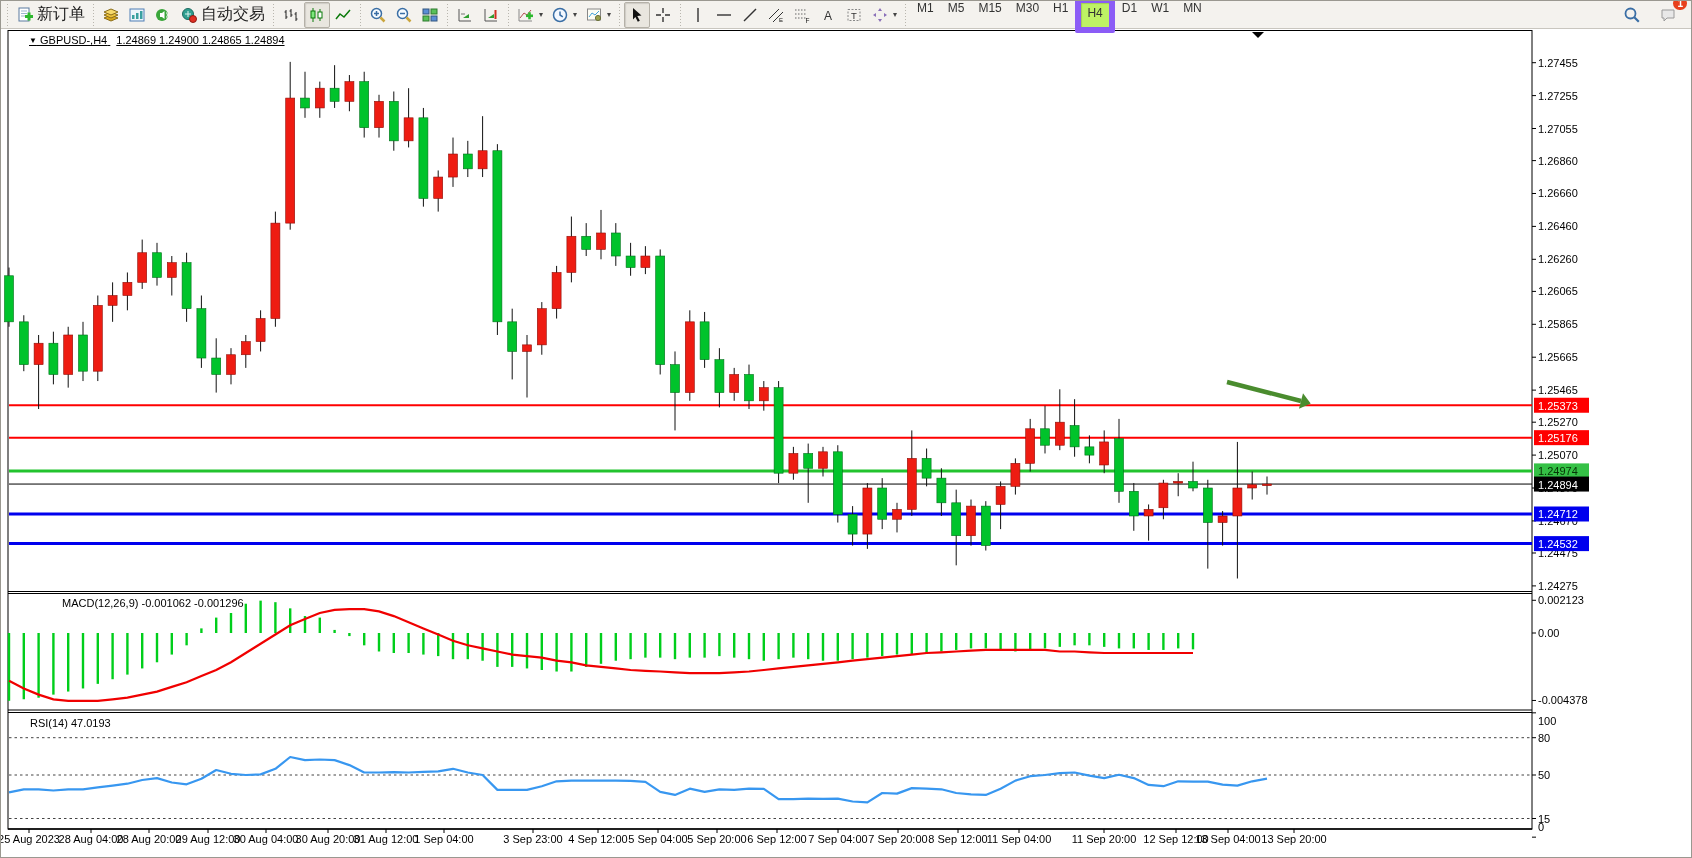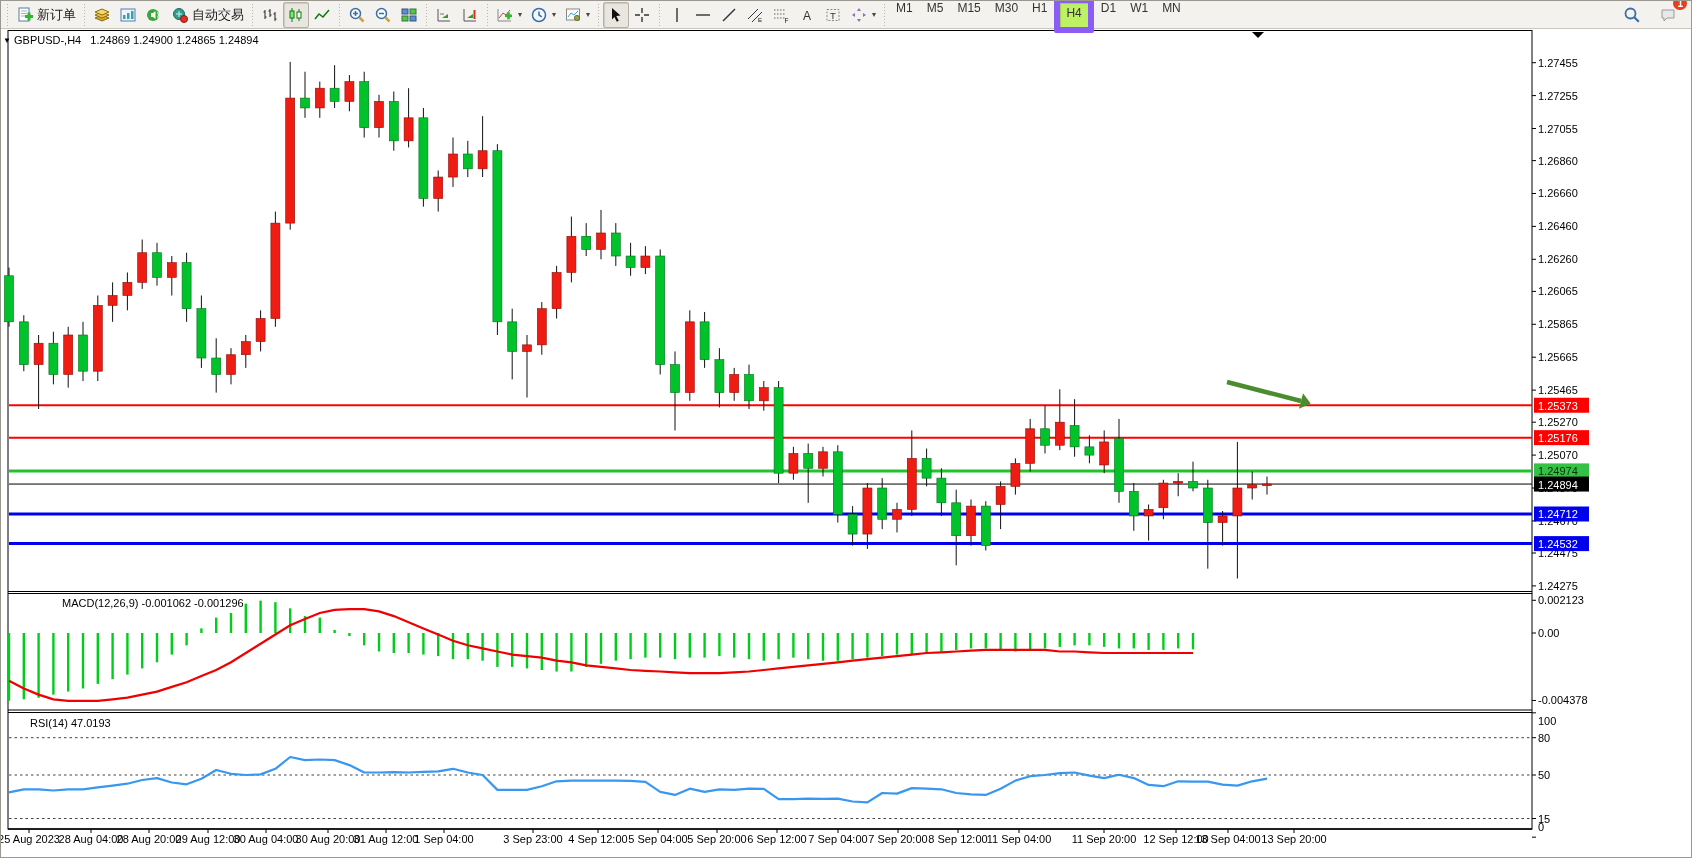--- a/index.html
+++ b/index.html
@@ -9,33 +9,33 @@
   
   #toolbar{position:absolute;left:0;top:0;width:1692px;height:28px;
            background:#f4f2ee;border-bottom:1px solid #c9c6bf;z-index:30;
            display:flex;align-items:center;padding:0 2px;box-sizing:border-box;}
   .tb-sep{width:7px;height:22px;margin:0 1px;
           background-image:radial-gradient(#b9b6ae 1px,transparent 1px);
           background-size:3px 3px;background-position:2px 2px;background-repeat:repeat-y;}
   .tb-btn{display:flex;align-items:center;gap:3px;height:24px;padding:0 3px;
           border:1px solid transparent;border-radius:2px;cursor:default;}
   .tb-btn.active{background:#e9e6df;border:1px solid #b5b1a8;box-shadow:inset 1px 1px 1px rgba(0,0,0,.12);}
-  .tb-btn .lbl{font-size:13px;color:#1c1c1c;}
+  .tb-btn .lbl{font-size:16px;color:#1c1c1c;}
   .tb-btn svg{display:block;}
   .caret{font-size:8px;color:#444;margin-left:1px;}
   .tf-btn{font-size:12px;color:#333;padding:2px 6px;height:20px;line-height:16px;
           border:1px solid transparent;border-radius:2px;}
   .tf-btn.active{background:#bef264;border:6px solid #8b5cf6;box-shadow:inset 1px 1px 1px rgba(0,0,0,.15);}
   #tb-right{margin-left:auto;display:flex;align-items:center;gap:10px;padding-right:10px;}
   .badge{position:absolute;right:-7px;top:-6px;background:#e8401c;color:#fff;
          border-radius:8px;font-size:10px;font-weight:bold;padding:0 4px;line-height:13px;}
   
   #chart-area{position:absolute;left:0;top:0;width:1692px;height:858px;}
   #overlay-labels div{position:absolute;font-size:11px;color:#000;white-space:nowrap;z-index:10;}
-  #chart-title{left:2px;top:33px;}
+  #chart-title{left:28px;top:33px;text-decoration:underline;}
   #macd-label{left:13px;top:596px;margin-left:48px;}
   #rsi-label{left:13px;top:716px;margin-left:16px;}
   text{font-family:"Liberation Sans",sans-serif;}
 </style>
 </head>
 <body>
 
 <div id="win">
 
   <div id="chart-area">

